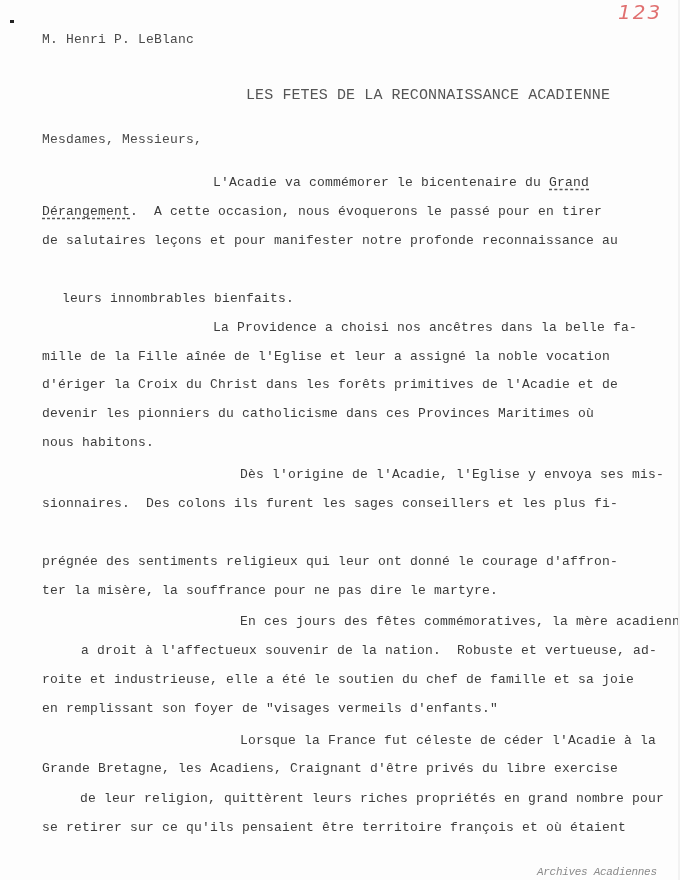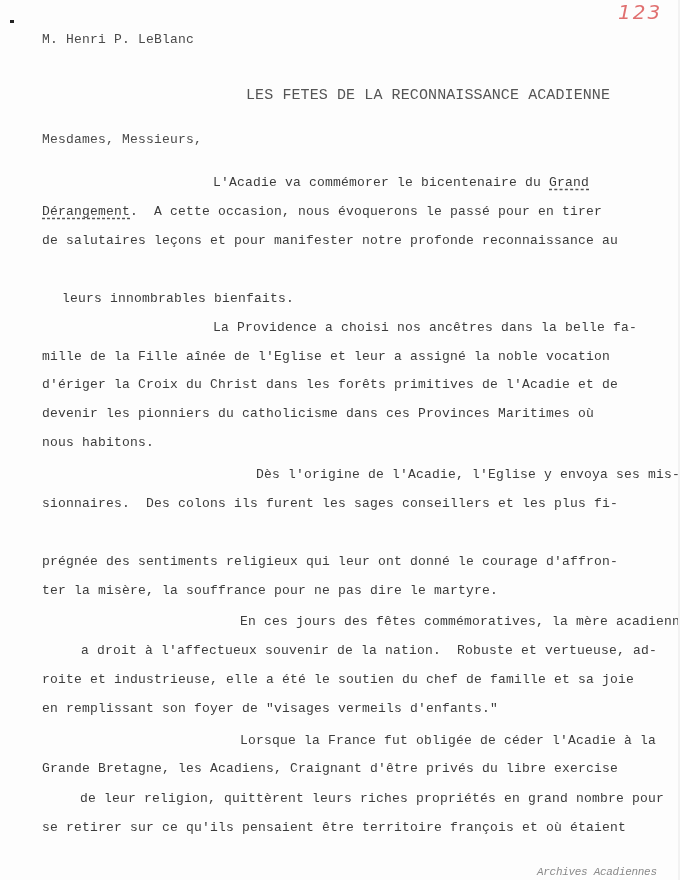--- a/index.html
+++ b/index.html
@@ -89,30 +89,30 @@
   <div class="line" style="left:42px; top:204px;"><span class="ul">Dérangement</span><span>.  A cette occasion, nous évoquerons le passé pour en tirer</span></div>
   <div class="line" style="left:42px; top:233px;">de salutaires leçons et pour manifester notre profonde reconnaissance au</div>
   <div class="line" style="left:42px; top:291px;margin-left:20px;">leurs innombrables bienfaits.</div>
 
   <div class="line" style="left:213px; top:320px;">La Providence a choisi nos ancêtres dans la belle fa-</div>
   <div class="line" style="left:42px; top:349px;">mille de la Fille aînée de l'Eglise et leur a assigné la noble vocation</div>
   <div class="line" style="left:42px; top:377px;">d'ériger la Croix du Christ dans les forêts primitives de l'Acadie et de</div>
   <div class="line" style="left:42px; top:406px;">devenir les pionniers du catholicisme dans ces Provinces Maritimes où</div>
   <div class="line" style="left:42px; top:435px;">nous habitons.</div>
 
-  <div class="line" style="left:256px; top:467px;">Dès l'origine de l'Acadie, l'Eglise y envoya ses mis-</div>
+  <div class="line" style="left:240px; top:467px;">Dès l'origine de l'Acadie, l'Eglise y envoya ses mis-</div>
   <div class="line" style="left:42px; top:496px;">sionnaires.  Des colons ils furent les sages conseillers et les plus fi-</div>
   <div class="line" style="left:42px; top:583px;">ter la misère, la souffrance pour ne pas dire le martyre.</div>
   <div class="line" style="left:42px; top:554px;">prégnée des sentiments religieux qui leur ont donné le courage d'affron-</div>
 
   <div class="line" style="left:240px; top:614px;">En ces jours des fêtes commémoratives, la mère acadienne</div>
   <div class="line" style="left:42px; top:643px;margin-left:39px;">a droit à l'affectueux souvenir de la nation.  Robuste et vertueuse, ad-</div>
   <div class="line" style="left:42px; top:672px;">roite et industrieuse, elle a été le soutien du chef de famille et sa joie</div>
   <div class="line" style="left:42px; top:701px;">en remplissant son foyer de "visages vermeils d'enfants."</div>
 
-  <div class="line" style="left:240px; top:733px;">Lorsque la France fut obligée de céder l'Acadie à la</div>
+  <div class="line" style="left:240px; top:733px;">Lorsque la France fut céleste de céder l'Acadie à la</div>
   <div class="line" style="left:42px; top:761px;">Grande Bretagne, les Acadiens, Craignant d'être privés du libre exercise</div>
   <div class="line" style="left:42px; top:791px;margin-left:38px;">de leur religion, quittèrent leurs riches propriétés en grand nombre pour</div>
   <div class="line" style="left:42px; top:820px;">se retirer sur ce qu'ils pensaient être territoire françois et où étaient</div>
 
   <div class="stamp">Archives Acadiennes</div>
   <div class="right-edge"></div>
 </div>
 
 </body></html>

